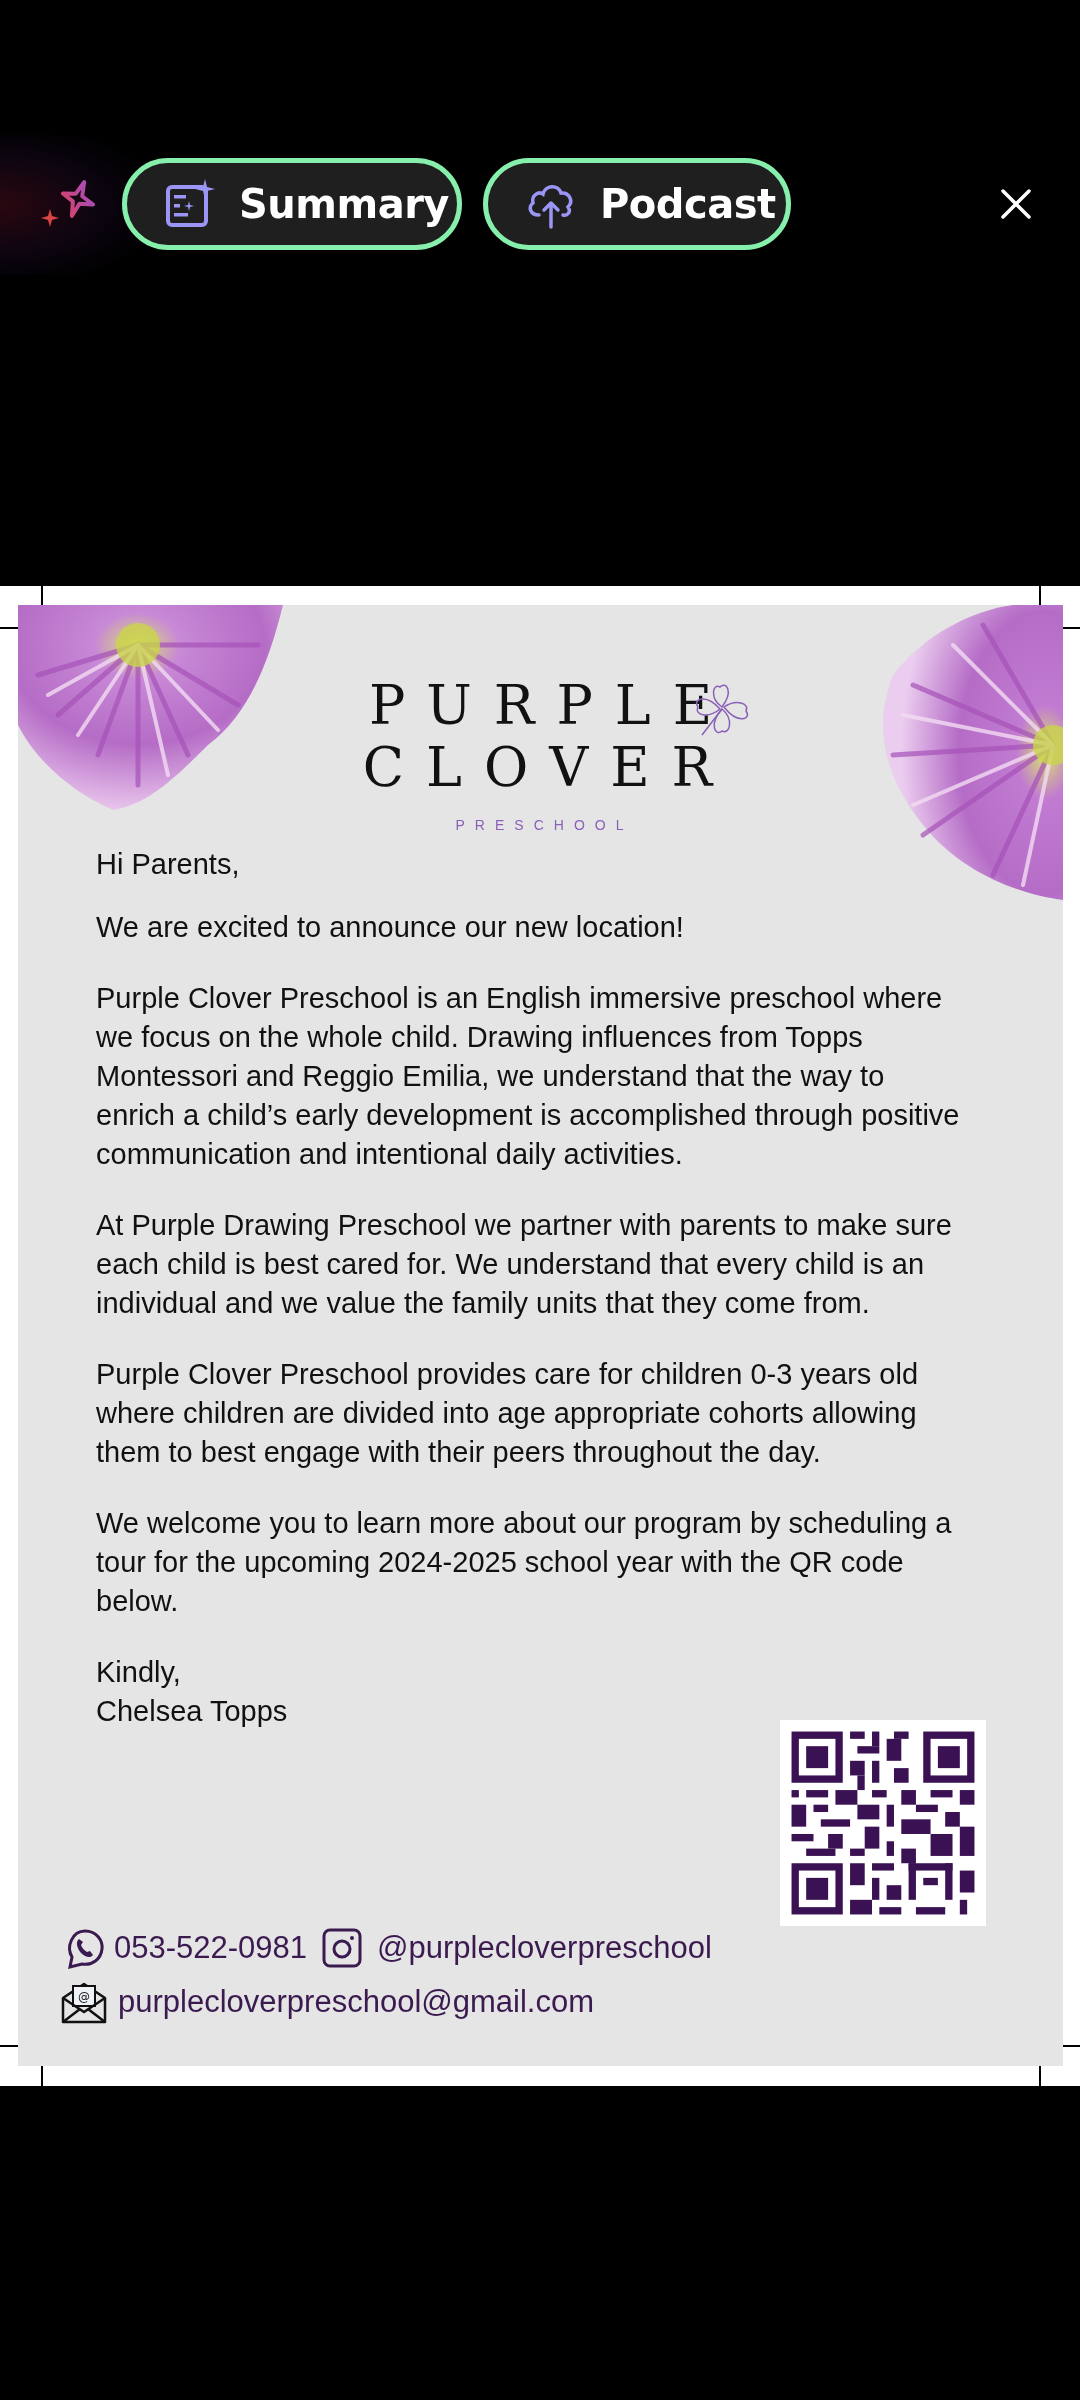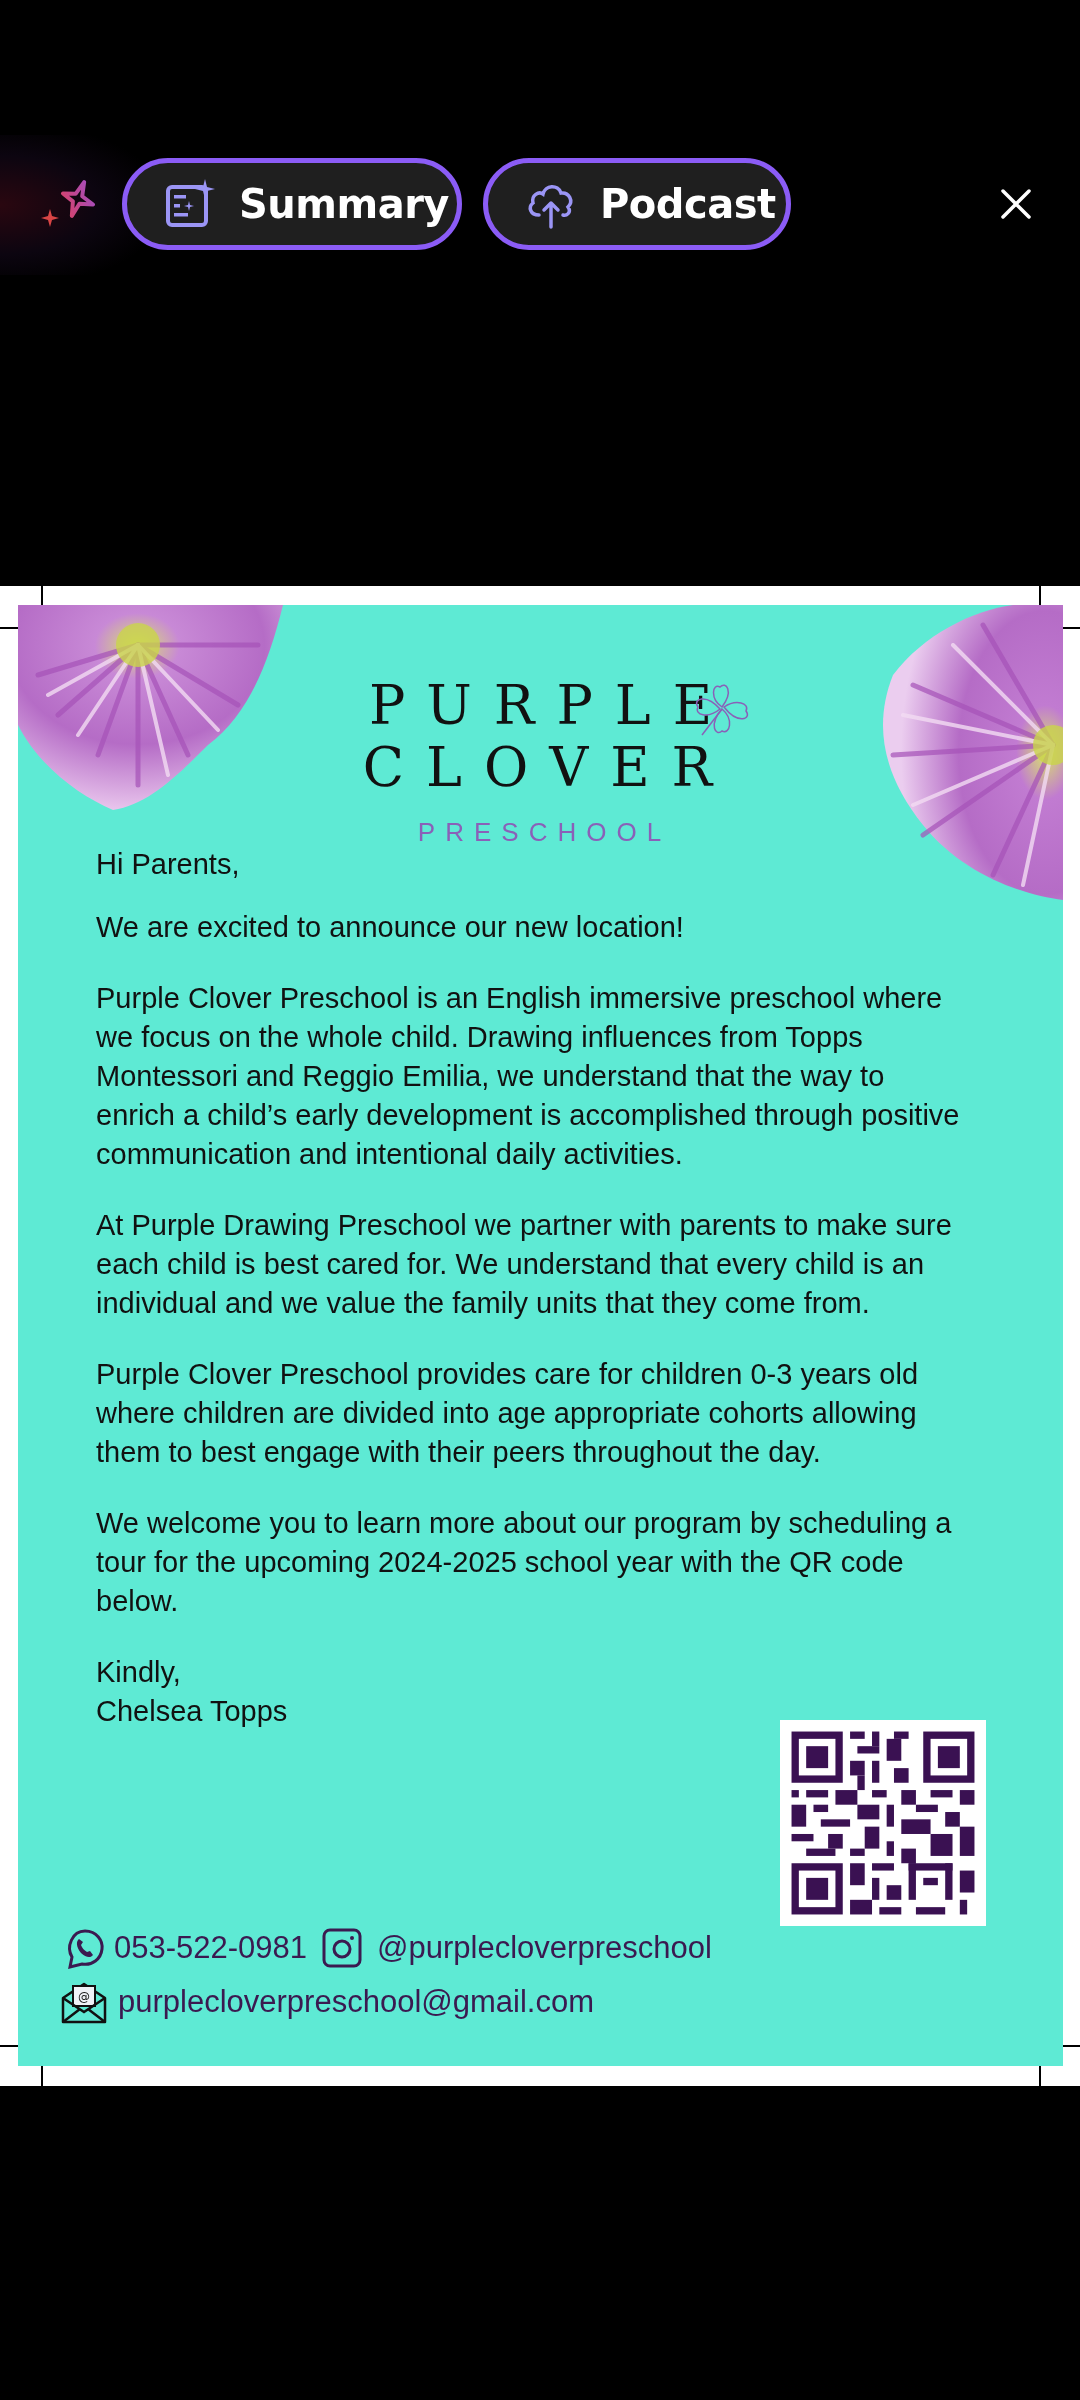--- a/index.html
+++ b/index.html
@@ -1,30 +1,30 @@
 <!DOCTYPE html>
 <html><head>
 <meta charset="utf-8">
 <style>
   html,body{margin:0;padding:0;}
   body{width:1080px;height:2400px;background:#000;position:relative;overflow:hidden;font-family:"Liberation Sans",sans-serif;}
   .ai-spark{position:absolute;left:0;top:135px;width:140px;height:140px;background:radial-gradient(ellipse at 0% 50%,#2a0710 0%,#0c0510 50%,rgba(0,0,0,0) 85%);}
   .ai-spark svg{position:absolute;left:38px;top:40px;}
-  .pill{position:absolute;top:158px;height:92px;border:5px solid #8b5cf6;background:#1f1f1f;border-radius:50px;box-sizing:border-box;display:flex;align-items:center;color:#fff;font-family:"DejaVu Sans",sans-serif;font-weight:bold;font-size:40px;letter-spacing:-0.5px;cursor:pointer;}
+  .pill{position:absolute;top:158px;height:92px;border:5px solid #86efac;background:#1f1f1f;border-radius:50px;box-sizing:border-box;display:flex;align-items:center;color:#fff;font-family:"DejaVu Sans",sans-serif;font-weight:bold;font-size:40px;letter-spacing:-0.5px;cursor:pointer;}
   .pill svg{margin-left:36px;margin-right:22px;}
   .pill-summary{left:122px;width:340px;}
   .pill-podcast{left:483px;width:308px;}
   .close{position:absolute;left:995px;top:183px;width:42px;height:42px;cursor:pointer;}
   .page{position:absolute;left:0;top:586px;width:1080px;height:1500px;background:#fff;}
   .crop{position:absolute;background:#000;}
-  .doc{position:absolute;left:18px;top:19px;width:1045px;height:1461px;background:#5eead4;overflow:hidden;}
+  .doc{position:absolute;left:18px;top:19px;width:1045px;height:1461px;background:#e5e5e5;overflow:hidden;}
   .flower{position:absolute;}
   .logo{position:absolute;left:0;width:1045px;text-align:center;}
   .logo-line{font-family:"DejaVu Serif","Liberation Serif",serif;font-weight:normal;color:#111;font-size:54px;letter-spacing:22px;line-height:62px;}
-  .logo-sub{font-family:"Liberation Sans",sans-serif;color:#8a60b8;font-size:26px;letter-spacing:10px;}
+  .logo-sub{font-family:"Liberation Sans",sans-serif;color:#8a60b8;font-size:14px;letter-spacing:10px;}
   .body-text{position:absolute;left:78px;width:900px;font-family:"Liberation Sans",sans-serif;font-size:29px;line-height:39px;color:#111;}
   .body-text p{margin:0;}
   .qr{position:absolute;left:762px;top:1115px;width:206px;height:206px;background:#fff;}
   .contact{position:absolute;font-family:"Liberation Sans",sans-serif;font-size:31px;color:#3b1a50;display:flex;align-items:center;white-space:nowrap;}
 </style>
 </head>
 <body>
 
 <div class="ai-spark">
   <svg width="60" height="60" viewBox="0 0 60 60">

